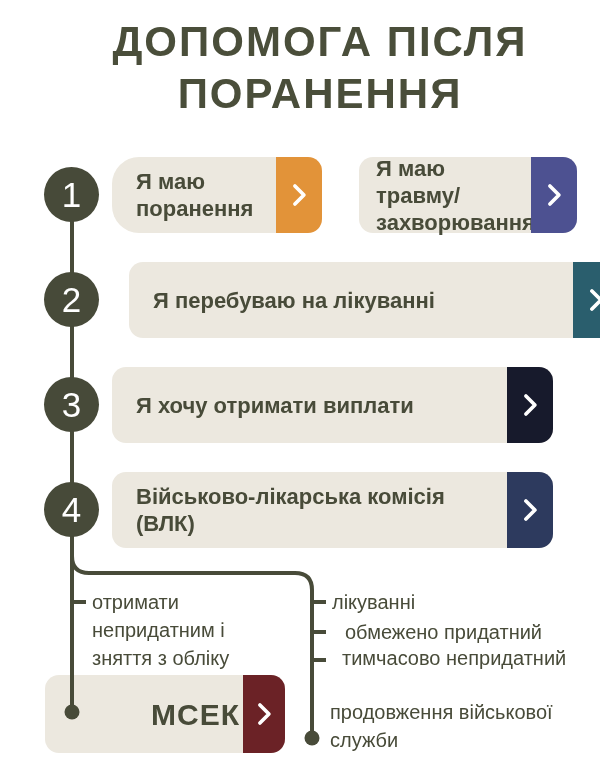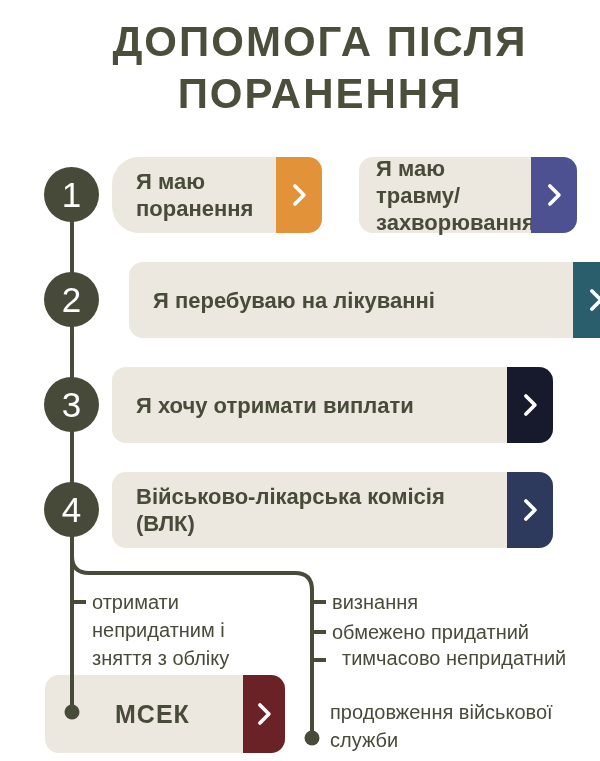--- a/index.html
+++ b/index.html
@@ -44,30 +44,30 @@
     border-radius:14px;border-top-left-radius:0;border-bottom-left-radius:0;
     display:flex;align-items:center;justify-content:center;
   }
   .r1c1{left:112px;top:157px;width:210px;border-radius:27px;}
   .r1c2{left:337px;top:157px;width:218px;margin-left:22px;}
   .r1c2 .card-label{padding-left:17px;padding-right:56px;}
   .row2{left:129px;top:262px;width:490px;}
   .row3{left:112px;top:367px;width:441px;}
   .row4{left:112px;top:472px;width:441px;}
   .msek{left:45px;top:675px;width:240px;height:78px;}
-  .msek .card-label{padding-left:70px;font-size:25px;letter-spacing:1px;}
+  .msek .card-label{padding-left:70px;font-size:30px;letter-spacing:1px;margin-left:36px;}
   .msek .tab{width:42px;}
 
   
   .branch-note{
     position:absolute;color:#484B39;font-size:20px;line-height:28px;font-weight:400;z-index:3;
   }
   .note-left{left:92px;top:588px;width:170px;}
   .ri-1{left:332px;top:588px;width:250px;}
-  .ri-2{left:332px;top:618px;width:250px;}
+  .ri-2{left:345px;top:618px;width:250px;}
   .ri-3{left:332px;top:644px;width:260px;margin-left:10px;}
   .note-end{left:330px;top:698px;width:240px;}
 </style>
 </head>
 <body>
 
 <div class="page">
 
   <h1 class="title">
     <span>ДОПОМОГА ПІСЛЯ</span>
@@ -138,21 +138,21 @@
     <span class="card-label">Я хочу отримати виплати</span>
     <span class="tab" style="background: rgb(23, 26, 44);">
       <svg width="18" height="26" viewBox="0 0 22 30">
         <path d="M6 4 L17 15 L6 26" stroke="#FFFFFF" stroke-width="4.5" fill="none" stroke-linecap="round" stroke-linejoin="round"></path>
       </svg>
     </span>
   </div>
 
   <div class="branch-note note-left">отримати непридатним і зняття з обліку</div>
 
-  <div class="branch-note ri-1">визнання</div>
+  <div class="branch-note ri-1">лікуванні</div>
   <div class="branch-note ri-2">обмежено придатний</div>
   <div class="branch-note ri-3">тимчасово непридатний</div>
   <div class="branch-note note-end">продовження військової служби</div>
 
   <div class="card msek">
     <span class="card-label">МСЕК</span>
     <span class="tab" style="background: rgb(107, 34, 38);">
       <svg width="18" height="26" viewBox="0 0 22 30">
         <path d="M6 4 L17 15 L6 26" stroke="#FFFFFF" stroke-width="4.5" fill="none" stroke-linecap="round" stroke-linejoin="round"></path>
       </svg>

